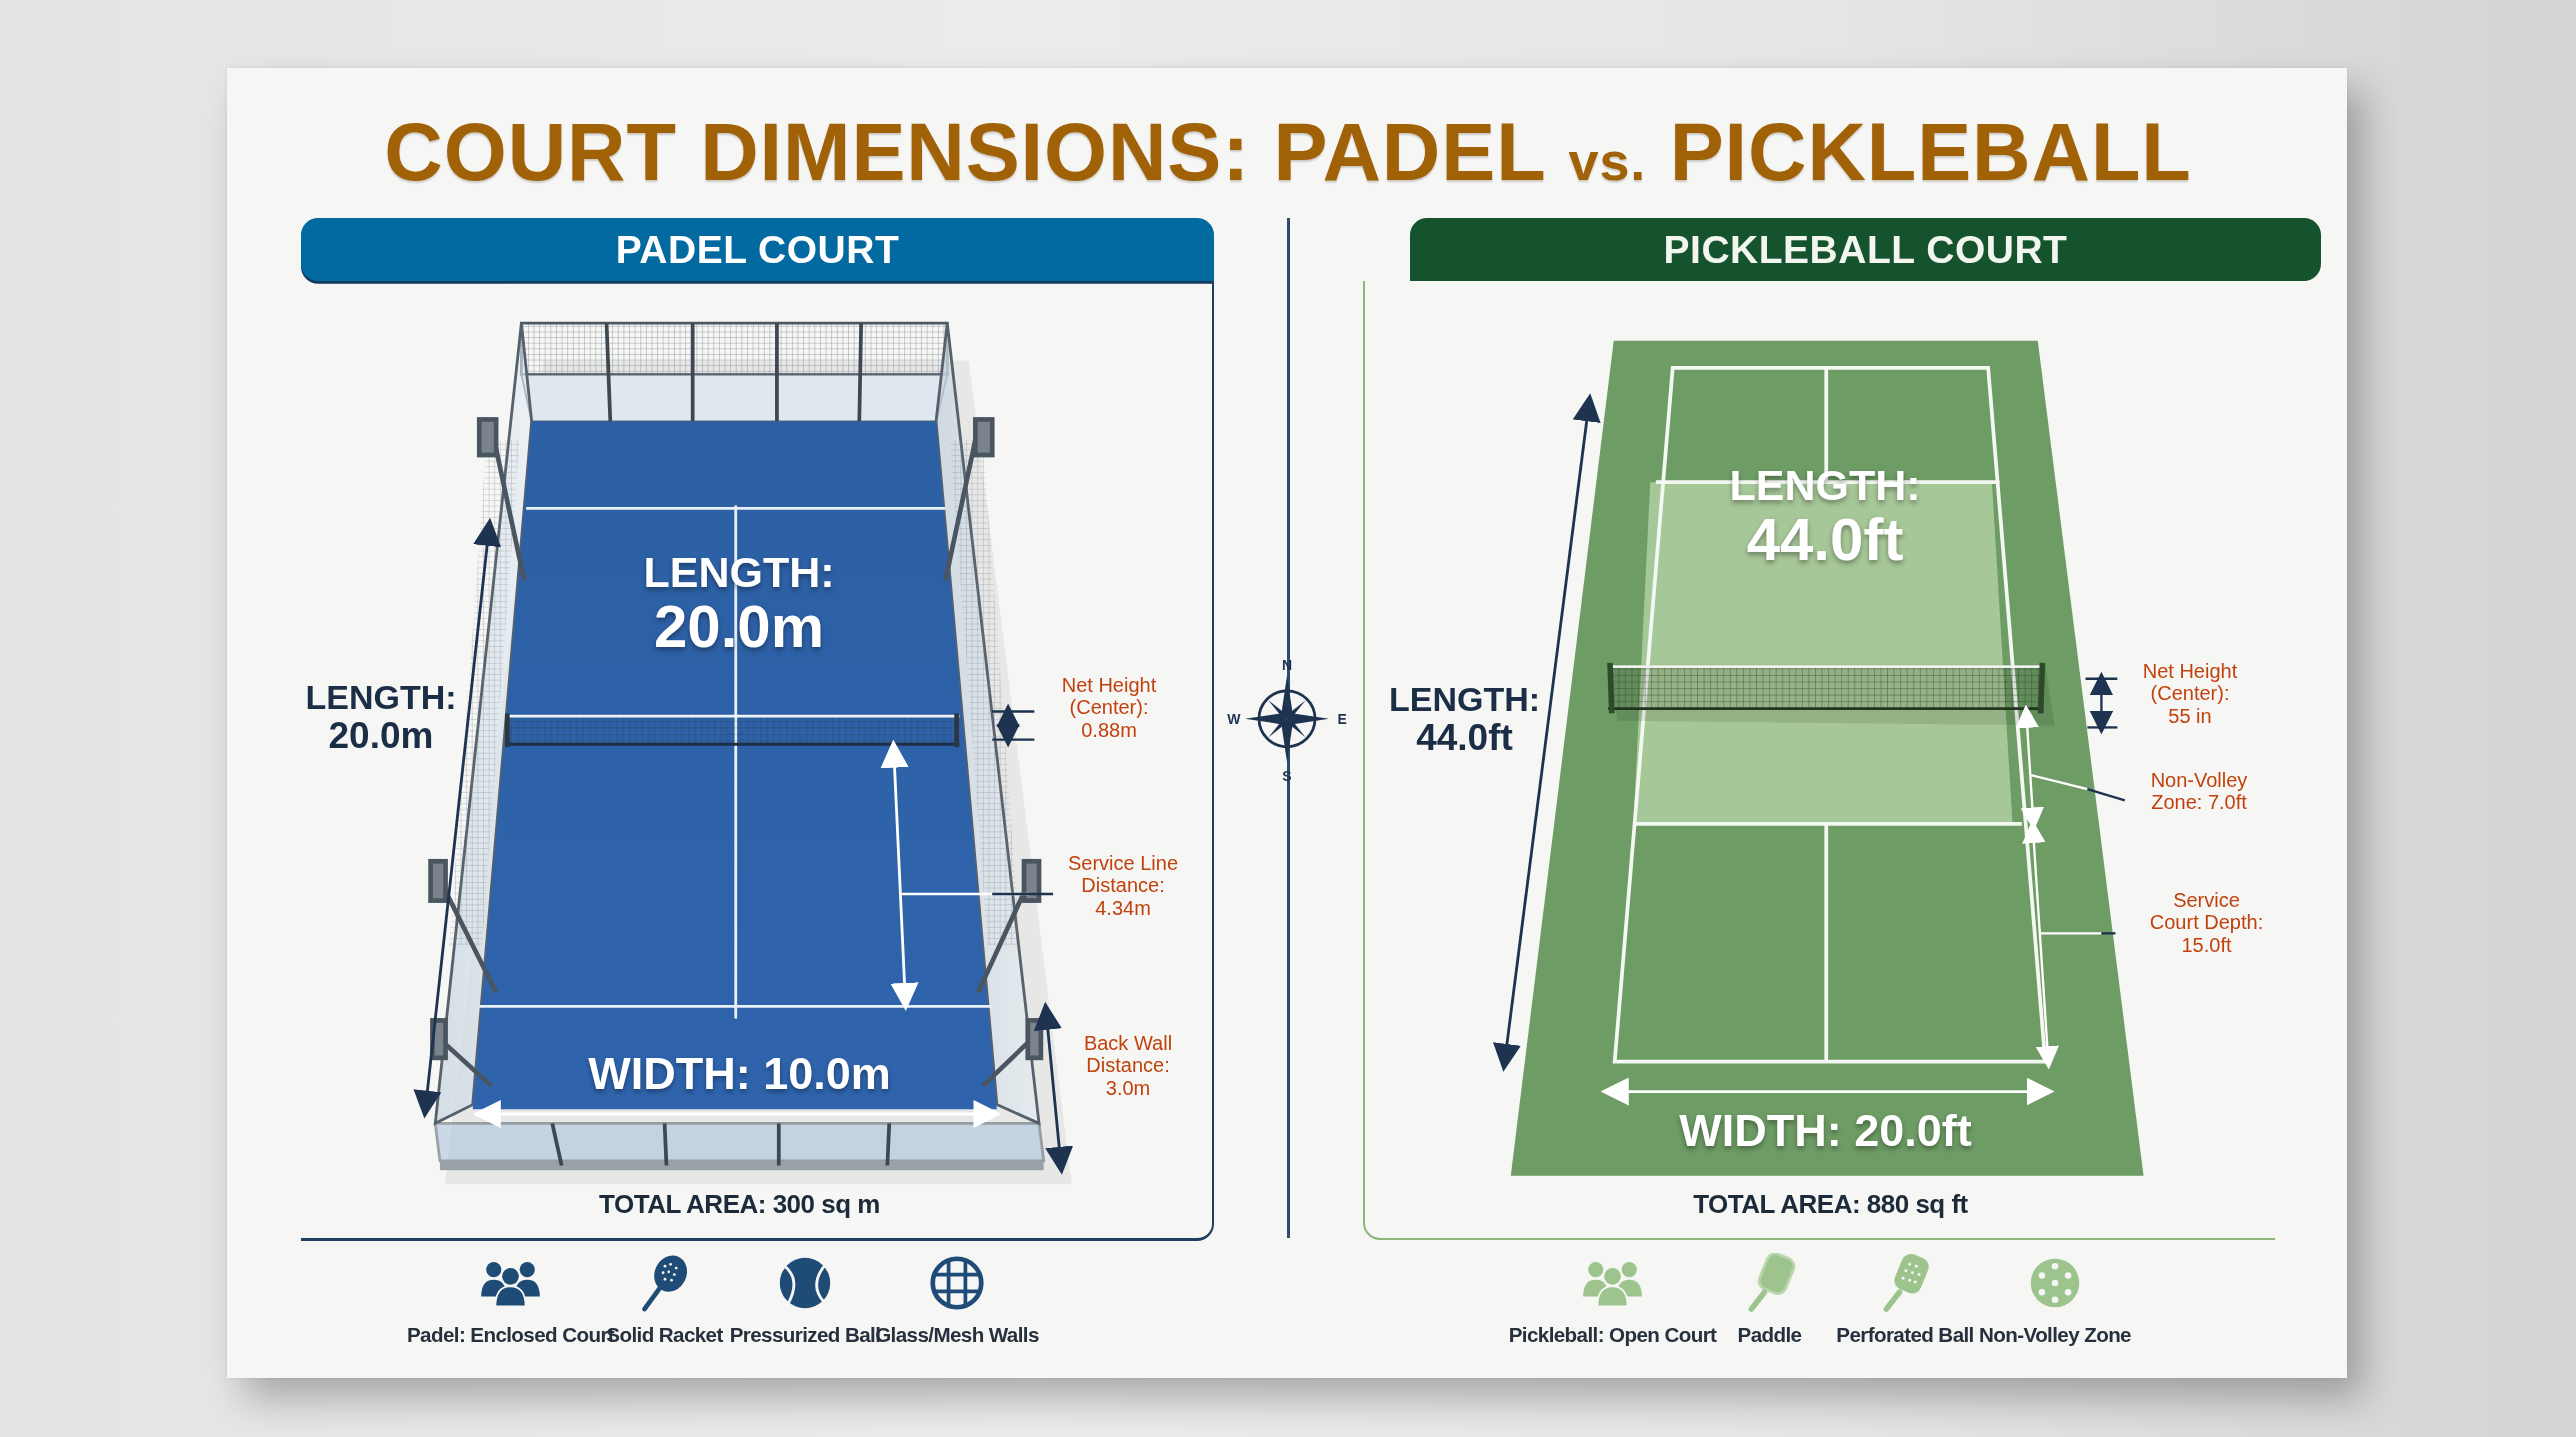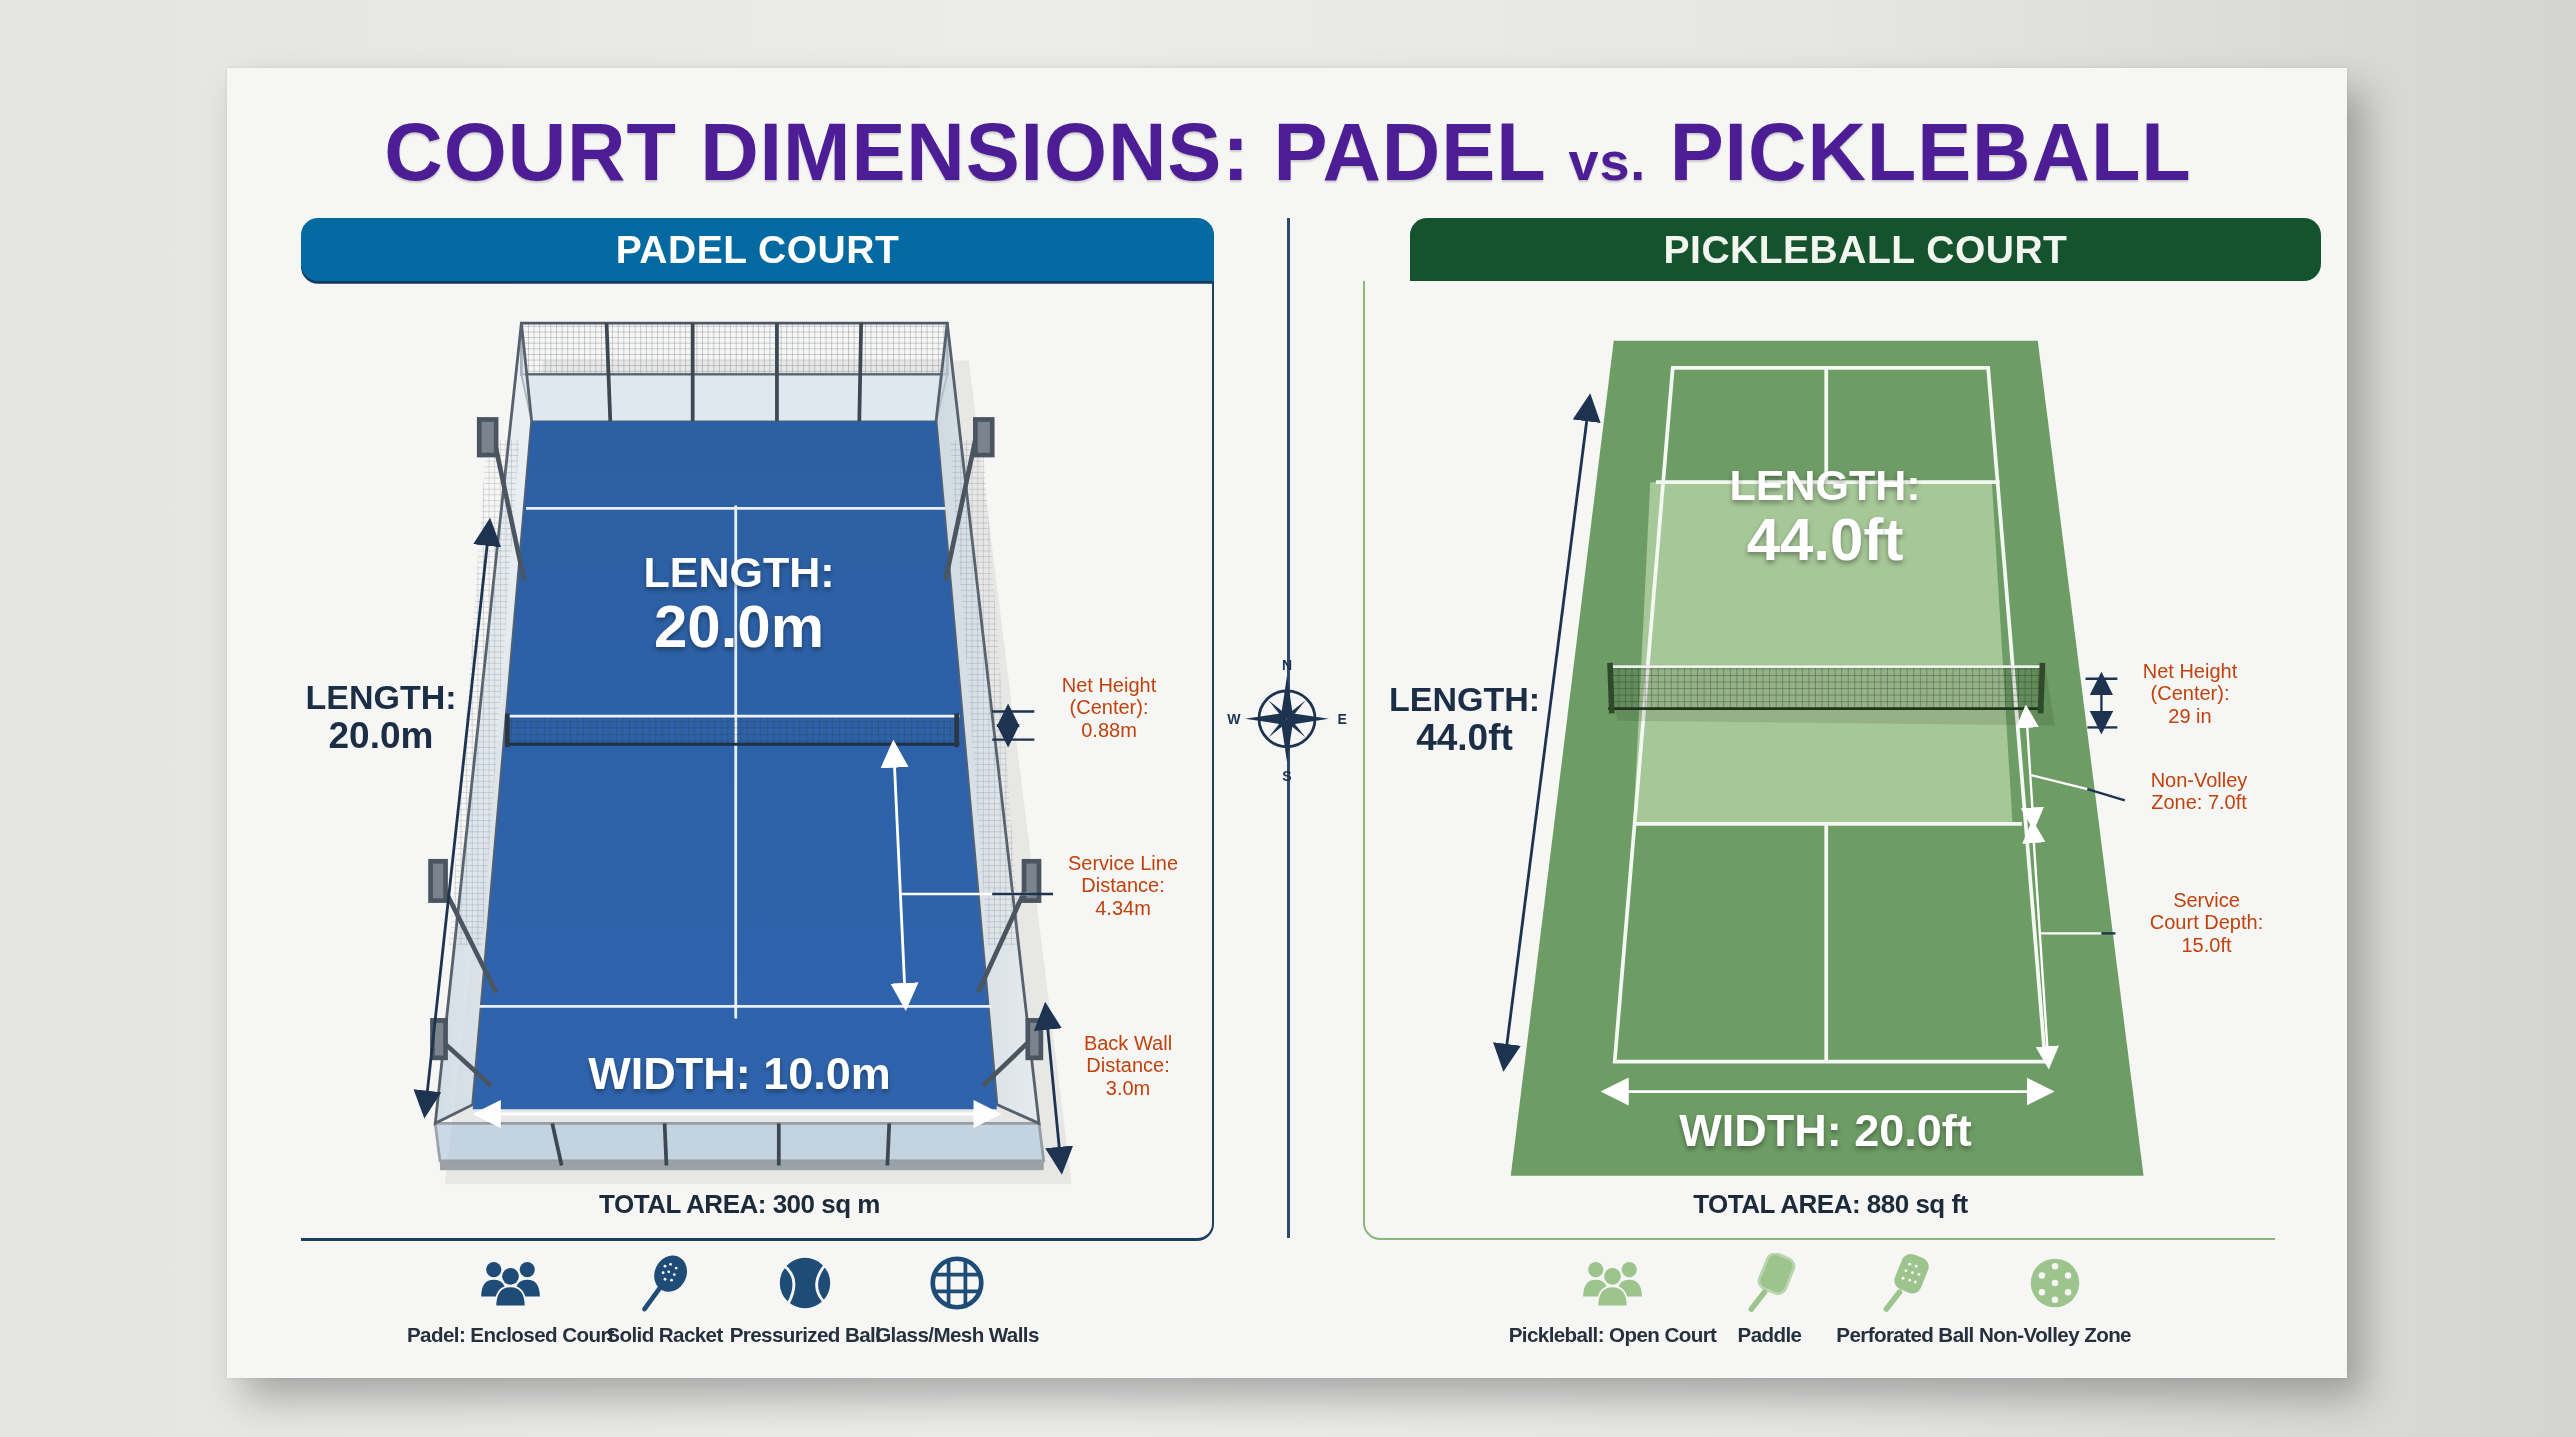--- a/index.html
+++ b/index.html
@@ -9,21 +9,21 @@
     font-family:"Liberation Sans", sans-serif;
   }
   .card {
     position:absolute; left:227px; top:68px; width:2120px; height:1310px;
     background:#f6f6f5;
     box-shadow: 17px 20.6px 37px rgba(0,0,0,0.28), 0 0 3.7px rgba(0,0,0,0.08);
   }
   .title {
     position:absolute; left:0; right:0; top:106px; text-align:center;
     font-family:"Liberation Sans", sans-serif; font-weight:700;
-    font-size:81px; color:#4c1d95; letter-spacing:0.9px;
+    font-size:81px; color:#a16207; letter-spacing:0.9px;
     text-shadow: 0 1.9px 1.9px rgba(0,0,0,0.18);
   }
   .title .vs { font-size:54px; }
   .hdr {
     position:absolute; top:218px; height:63px; border-radius:17px 17px 0 0;
     display:flex; align-items:center; justify-content:center;
     font-weight:700; font-size:39px; color:#fff; letter-spacing:0.5px;
   }
   .hdr.padel { left:301px; width:913px; background:#0369a1; border-radius:17px 17px 0 17px; box-shadow:0 2.8px 0 #123a5d; }
   .hdr.pickle { left:1362px; width:911px; background:#14532d; border-radius:17px 17px 17px 0; color:#f2f6ef;margin-left:48px; }
@@ -249,21 +249,21 @@
 </div>
 <div class="court-txt" style="left:1666px; top:463px; width:318px;">
   <div style="font-size:43px;">LENGTH:</div>
   <div style="font-size:60px;">44.0ft</div>
 </div>
 <div class="court-txt" style="left:1610px; top:1107px; width:431px; font-size:45px;">WIDTH: 20.0ft</div>
 
 <div class="ann" style="left:2106px; top:660px; width:168px;">
   <div>Net Height</div>
     <div>(Center):</div>
-    <div>29 in</div>
+    <div>55 in</div>
 </div>
 <div class="ann" style="left:2115px; top:769px; width:168px;text-align:center;">
   <div>Non-Volley</div>
     <div>Zone: 7.0ft</div>
 </div>
 <div class="ann" style="left:2106px; top:889px; width:201px;">
   <div>Service</div>
     <div>Court Depth:</div>
     <div>15.0ft</div>
 </div>

